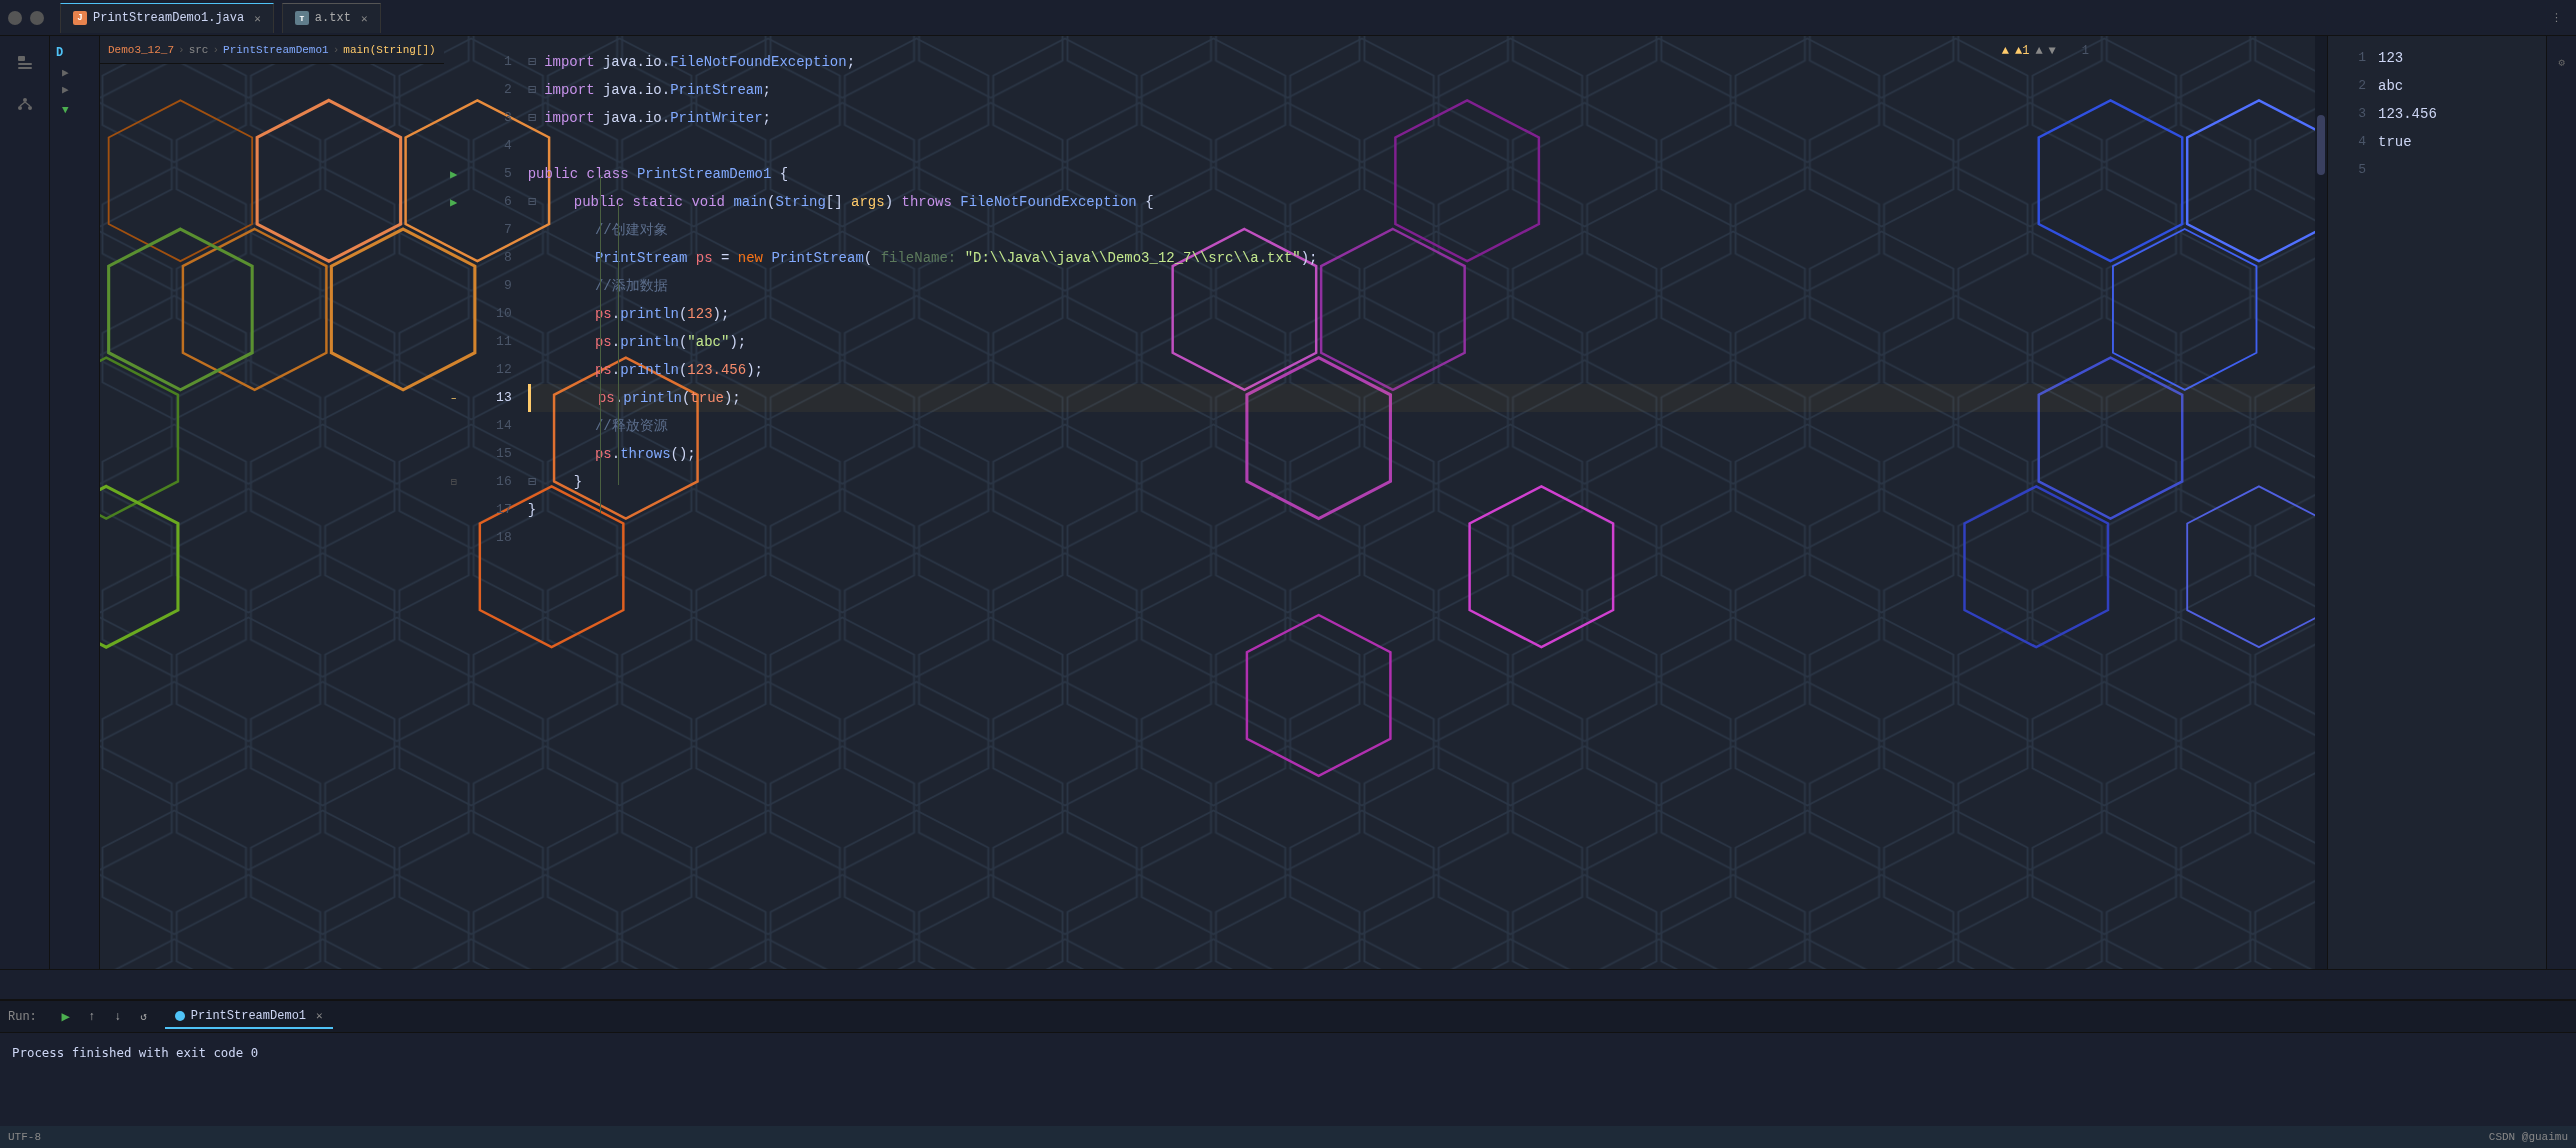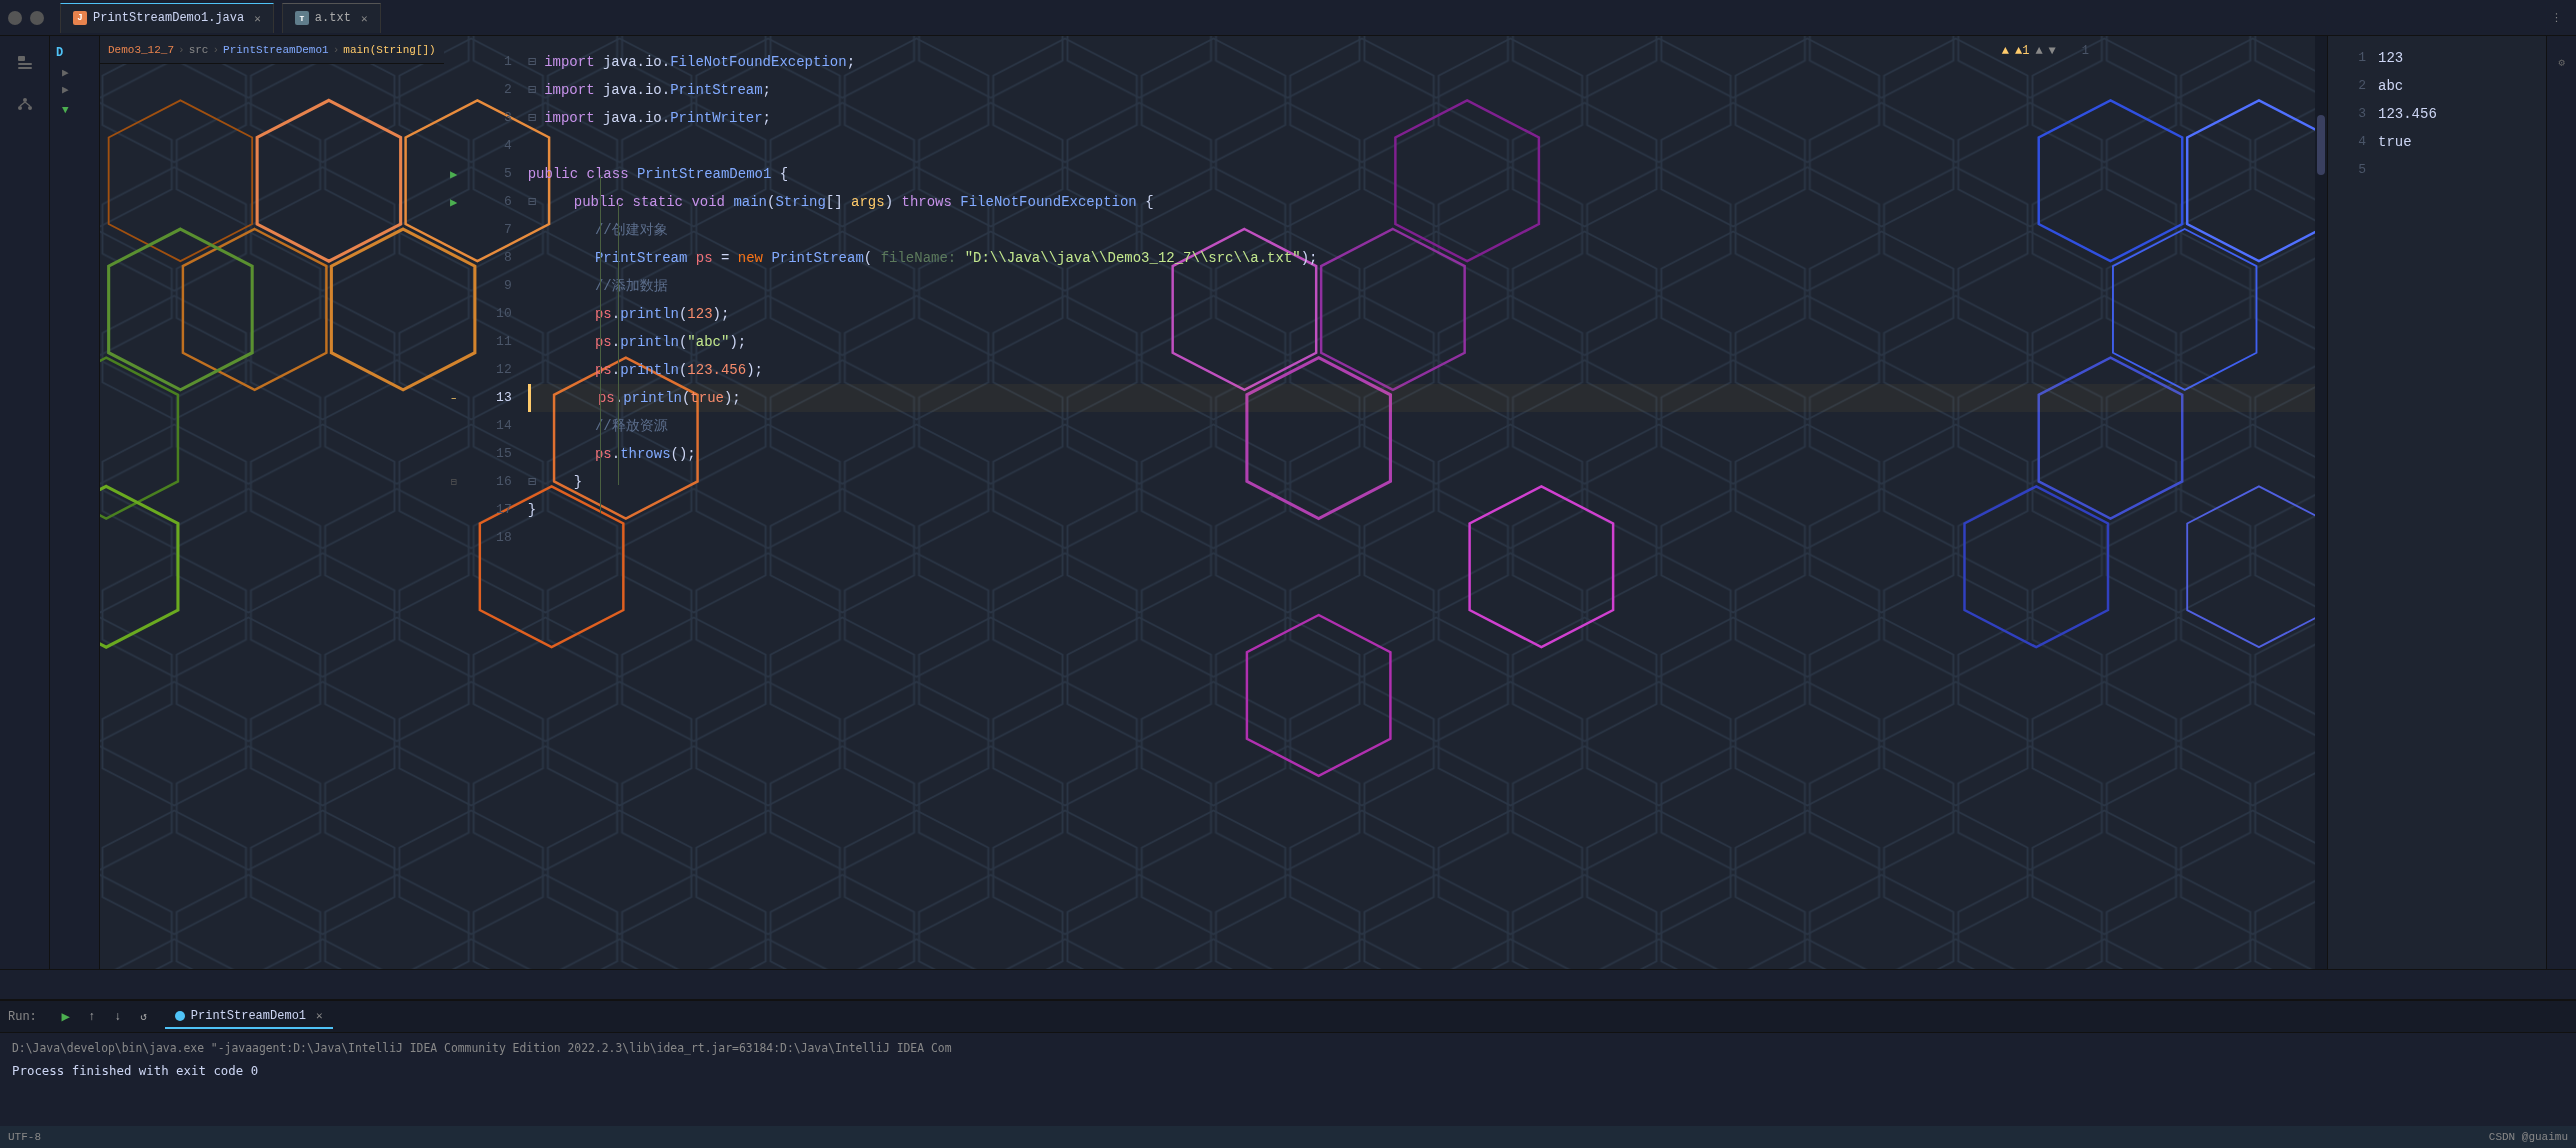--- a/index.html
+++ b/index.html
@@ -710,21 +710,20 @@
         <div class="run-btn run-btn-rerun">↺</div>
       </div>
 
       <div class="run-tab">
         <span style="width:10px;height:10px;background:#4fc3f7;border-radius:50%;display:inline-block;"></span>
         <span>PrintStreamDemo1</span>
         <span style="font-size:11px;color:#888;cursor:pointer;margin-left:4px;">✕</span>
       </div>
     </div>
     <div class="run-output">
-      <div class="cmd-line">D:\Java\develop\bin\java.exe "-javaagent:D:\Java\IntelliJ IDEA Community Edition 2022.2.3\lib\idea_rt.jar=63184:D:\Java\IntelliJ IDEA Com</div>
       <div class="result-line">Process finished with exit code 0</div>
     </div>
   </div>
 
   <div style="position:absolute;bottom:0;left:0;right:0;height:22px;background:#1e2a38;display:flex;align-items:center;padding:0 8px;font-size:11px;color:#888;z-index:20;">
     <span>UTF-8</span>
     <span style="margin-left:auto;">CSDN @guaimu</span>
   </div>
 
 </div>

